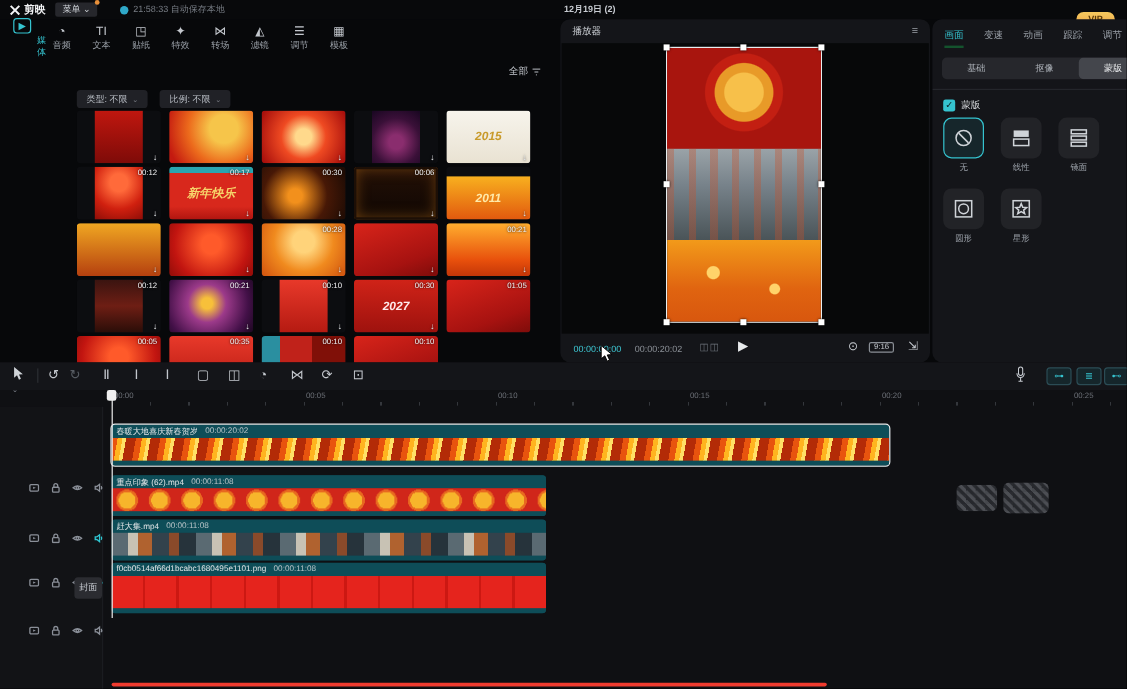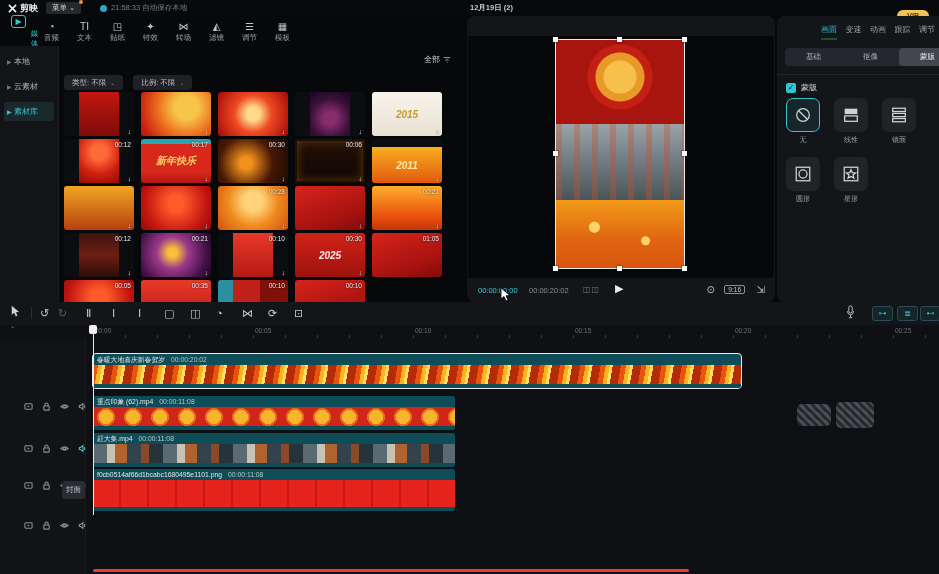--- a/index.html
+++ b/index.html
@@ -83,21 +83,21 @@
   #time-total{position:absolute;left:62px;top:8px;color:#8b9097;}
   #split-view{position:absolute;left:116px;top:7px;color:#6f747c;font-size:8px;letter-spacing:1px;}
   #play-btn{position:absolute;left:148px;top:4px;font-size:11px;color:#e8eaec;cursor:pointer;}
   #fit-btn{position:absolute;right:60px;top:6px;font-size:10px;color:#c3c7cd;cursor:pointer;}
   #ratio-btn{position:absolute;right:30px;top:7px;border:1px solid #8a8f96;border-radius:2px;font-size:6.5px;padding:0 3px;color:#c3c7cd;cursor:pointer;}
   #fullscreen-btn{position:absolute;right:10px;top:6px;font-size:10px;color:#c3c7cd;cursor:pointer;}
   
   #inspector-card{position:absolute;left:777px;top:16px;width:162px;height:286px;background:#141519;border-radius:8px 0 0 8px;overflow:hidden;}
   #i-tabs{position:absolute;left:10px;top:8px;right:4px;display:flex;justify-content:space-between;font-size:8px;color:#9aa0a8;}
   #i-tabs .itab{cursor:pointer;padding-bottom:3px;}
-  #i-tabs .itab.active{color:#35c3cf;border-bottom:2px solid #14532d;margin-left:34px;}
+  #i-tabs .itab.active{color:#35c3cf;border-bottom:2px solid #14532d;}
   #i-seg{position:absolute;left:8px;top:32px;width:170px;height:18px;background:#26272c;border-radius:4px;display:flex;overflow:hidden;}
   #i-seg .seg{flex:0 0 57px;text-align:center;line-height:18px;font-size:7.5px;color:#aeb3ba;cursor:pointer;}
   #i-seg .seg.active{background:#44464c;color:#e8eaec;border-radius:4px;}
   #i-div{position:absolute;left:0;top:58px;width:162px;height:1px;background:#24262b;}
   #mask-head{position:absolute;left:9px;top:66px;display:flex;align-items:center;gap:5px;font-size:8px;color:#d8dadd;}
   #mask-check{width:10px;height:10px;border-radius:2px;background:#35c3cf;color:#0b2022;font-size:8px;line-height:10px;text-align:center;cursor:pointer;}
   #mask-grid{position:absolute;left:9px;top:82px;width:160px;display:flex;flex-wrap:wrap;gap:12px 14px;}
   .mask-opt{width:34px;display:flex;flex-direction:column;align-items:center;gap:3px;cursor:pointer;}
   .mask-tile{width:34px;height:34px;background:#222327;border-radius:7px;display:flex;align-items:center;justify-content:center;box-sizing:border-box;}
   .mask-opt.active .mask-tile{border:1.5px solid #35c3cf;background:#16262b;}
@@ -197,25 +197,20 @@
       <div class="tb-item">
         <span class="tb-icon">☰</span>
         <span class="tb-label">调节</span>
       </div>
       <div class="tb-item">
         <span class="tb-icon">▦</span>
         <span class="tb-label">模板</span>
       </div>
     </div>
 
-  <div id="sidebar">
-      <div class="sb-item"><span class="tri">▶</span><span>本地</span></div>
-      <div class="sb-item"><span class="tri">▶</span><span>云素材</span></div>
-      <div class="sb-item active"><span class="tri">▶</span><span>素材库</span></div>
-    </div>
 
   <div id="all-filter">
     <span>全部</span>
     <svg width="8" height="8" viewBox="0 0 10 10">
         <path d="M1 2 H9 M3 5 H7 M4.5 8 H5.5" stroke="#c3c7cd"></path>
       </svg>
   </div>
   <div id="filter-row">
       <div class="chip"><span>类型: 不限</span><span class="car">⌄</span></div>
       <div class="chip"><span>比例: 不限</span><span class="car">⌄</span></div>
@@ -304,21 +299,21 @@
         <span class="dur">00:21</span>
         <span class="dl">↓</span>
       </div>
       <div class="thumb portrait">
         <div class="art gS"></div>
         <span class="dur">00:10</span>
         <span class="dl">↓</span>
       </div>
       <div class="thumb">
         <div class="art gT">
-          <span class="ttext">2025</span>
+          <span class="ttext">2027</span>
         </div>
         <span class="dur">00:30</span>
         <span class="dl">↓</span>
       </div>
       <div class="thumb">
         <div class="art gN"></div>
         <span class="dur">01:05</span>
       </div>
       <div class="thumb">
         <div class="art gL"></div>
@@ -332,20 +327,24 @@
         <div class="art gU"></div>
         <span class="dur">00:10</span>
       </div>
       <div class="thumb">
         <div class="art gN"></div>
         <span class="dur">00:10</span>
       </div>
     </div>
 
   <div id="player-card">
+    <div id="player-header">
+      <span>播放器</span>
+      <span id="player-menu">≡</span>
+    </div>
     <div id="player-canvas">
       <div id="video">
         <div class="vs-top"></div>
         <div class="vs-mid"></div>
         <div class="vs-bot"></div>
         <div class="handle" style="left:-3px;top:-3px"></div>
         <div class="handle" style="right:-3px;top:-3px"></div>
         <div class="handle" style="left:-3px;bottom:-3px"></div>
         <div class="handle" style="right:-3px;bottom:-3px"></div>
         <div class="handle" style="left:61px;top:-3px"></div>

